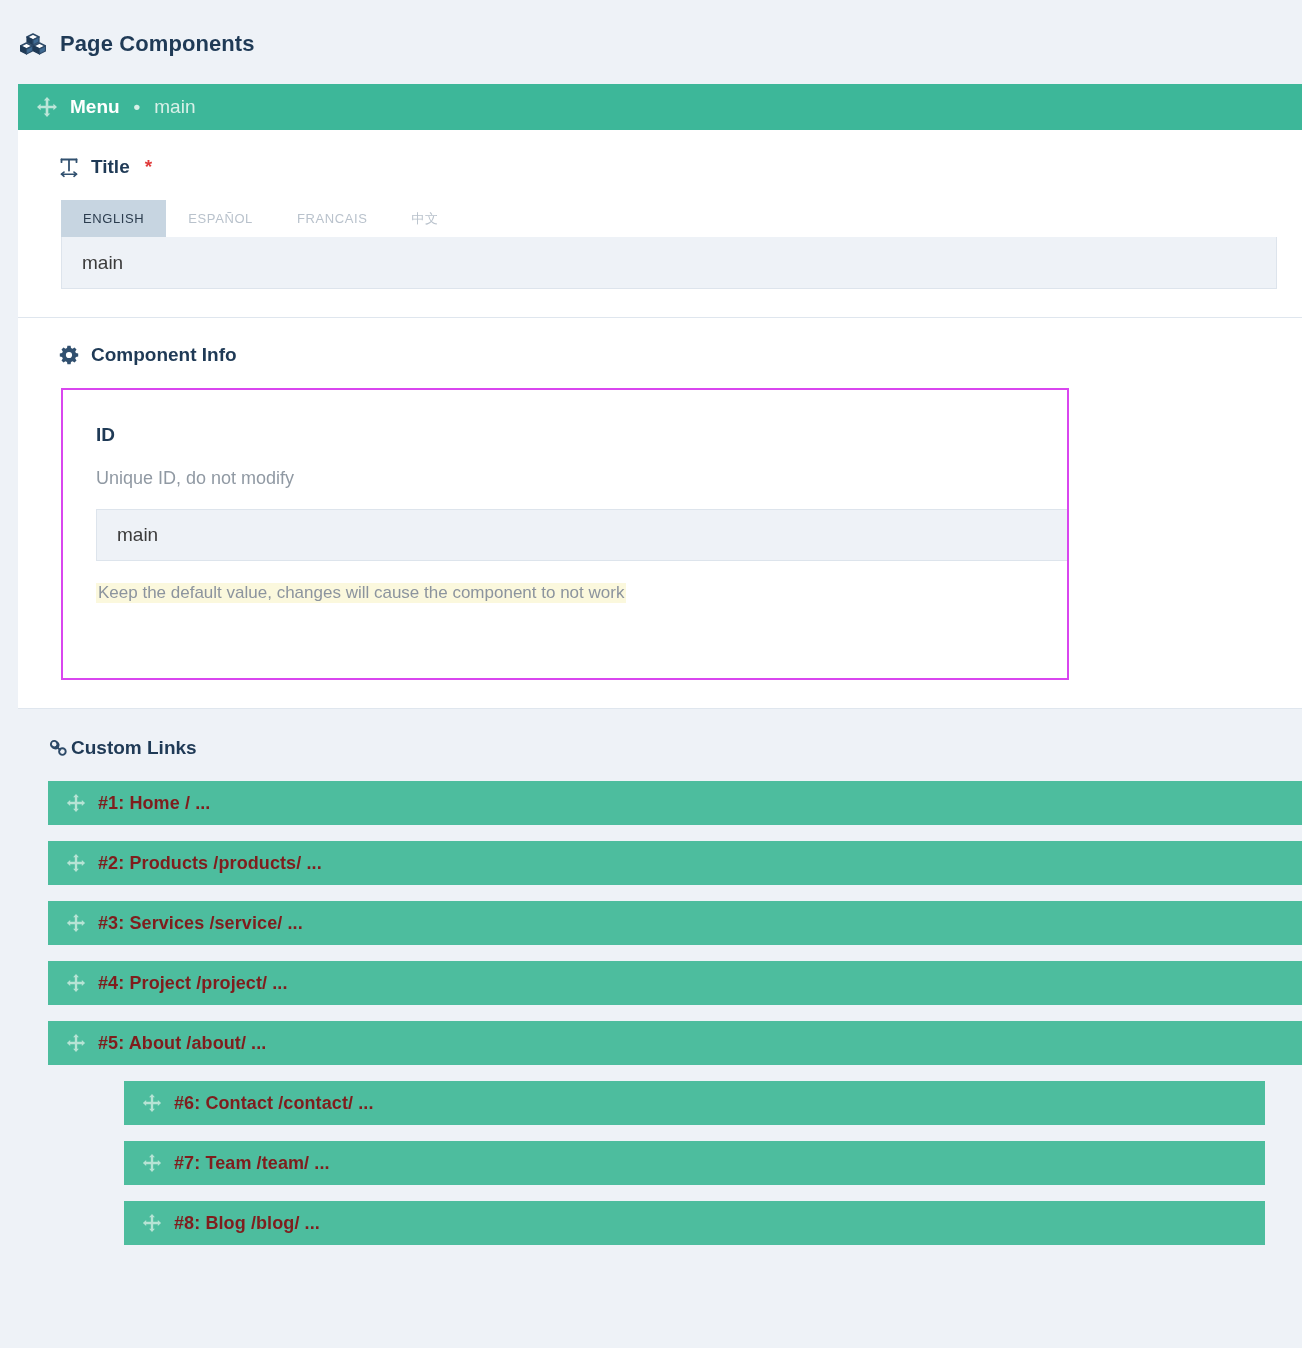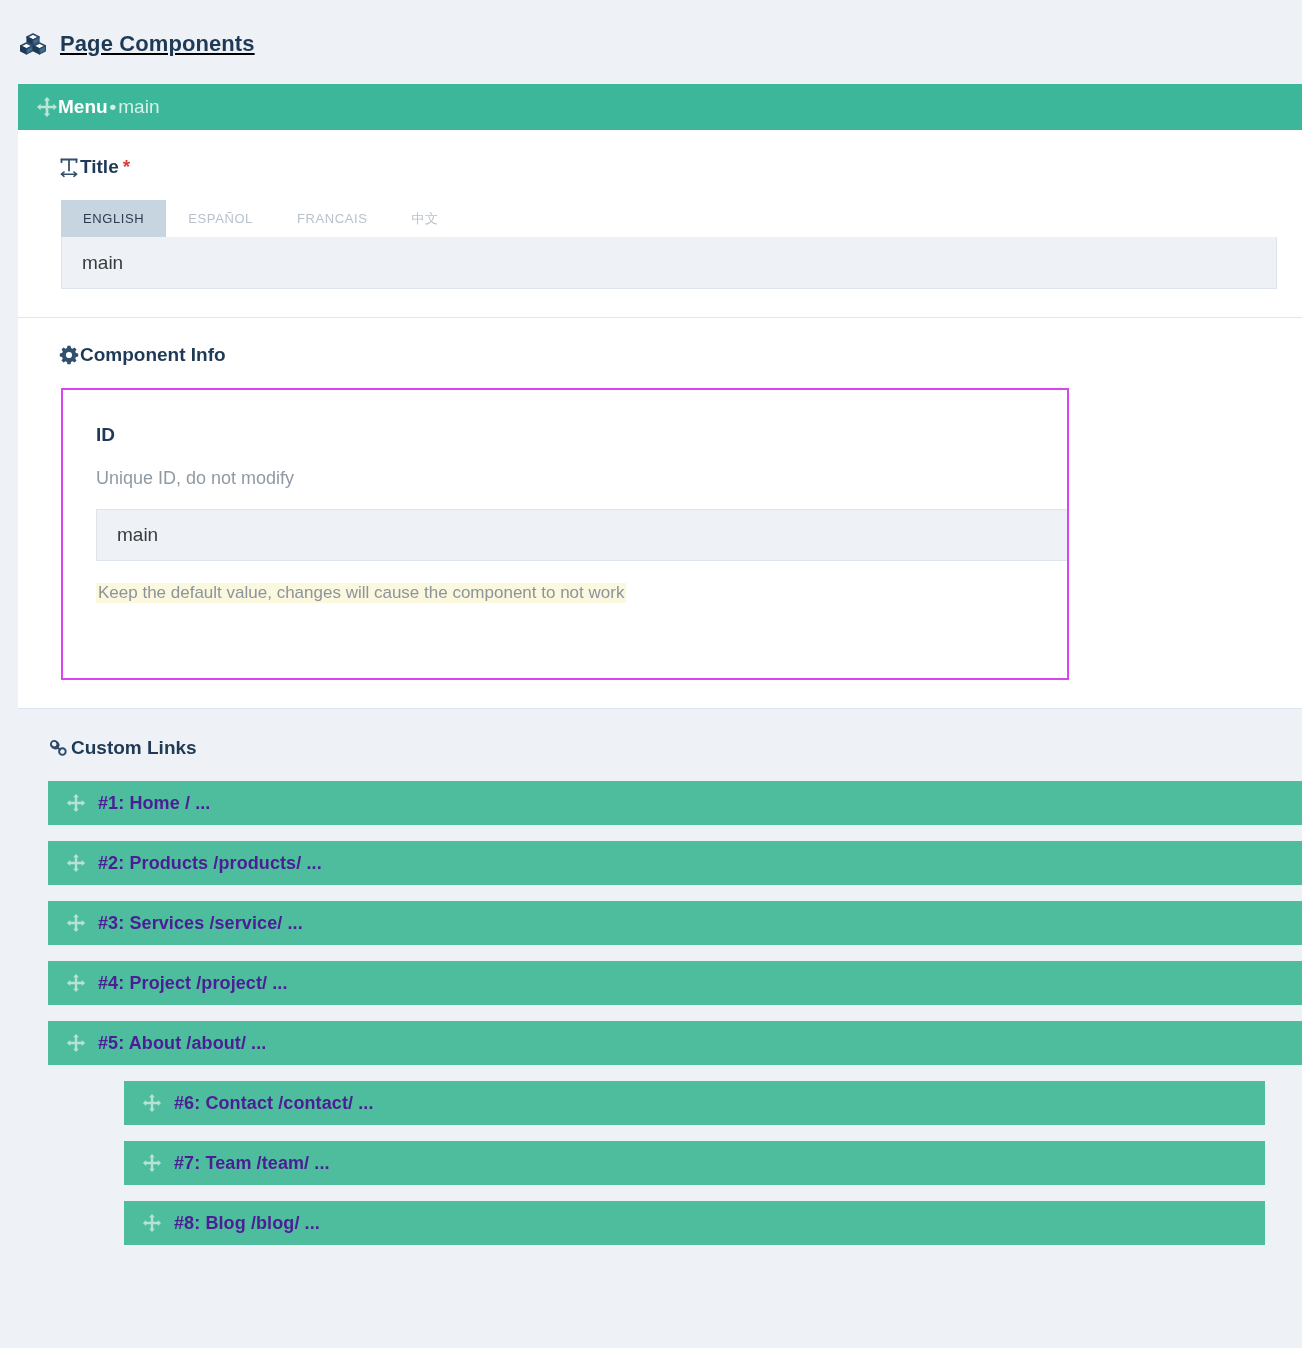--- a/index.html
+++ b/index.html
@@ -19,21 +19,20 @@
     overflow: hidden;
   }
 
   
   .page-header {
     display: flex;
     align-items: center;
     gap: 12px;
     padding: 22px 0 18px 18px;
     height: 84px;
-    text-decoration: underline;
   }
   .page-header .hdr-icon {
     width: 30px; height: 26px;
     display: inline-flex; align-items: center; justify-content: center;
     color: #2d4a68;
   }
   .page-header .hdr-title {
     font-size: 22px;
     font-weight: bold;
     color: #1f3a56;
@@ -46,20 +45,21 @@
     width: 1284px;
     background: #ffffff;
   }
 
   .comp-bar {
     background: #3db799;
     height: 46px;
     display: flex;
     align-items: center;
     padding-left: 18px;
+    gap: 12px;
     color: #ffffff;
   }
   .comp-bar .move-ico { width: 22px; height: 22px; opacity: .82; }
   .comp-bar .comp-name {
     font-size: 19px;
     font-weight: bold;
     color: #ffffff;
   }
   .comp-bar .dot {
     font-size: 19px;
@@ -78,20 +78,21 @@
     background: #ffffff;
     padding: 26px 0 28px 0;
     border-bottom: 1px solid #dfe6ee;
     position: relative;
   }
   .field-block.last { border-bottom: 1px solid #dfe6ee; }
 
   .block-head {
     display: flex;
     align-items: center;
+    gap: 11px;
     padding: 0 0 0 40px;
     margin-bottom: 22px;
   }
   .block-head .bh-icon {
     color: #31506f;
     width: 22px; height: 22px;
     display: inline-flex; align-items: center; justify-content: center;
   }
   .block-head .bh-label {
     font-size: 19px;
@@ -233,21 +234,21 @@
     gap: 12px;
     padding-left: 18px;
     margin-bottom: 16px;
     color: #ffffff;
     cursor: pointer;
   }
   .link-row .move-ico { width: 20px; height: 20px; opacity: .75; }
   .link-row .lr-label {
     font-size: 18px;
     font-weight: bold;
-    color: #4c1d95;
+    color: #7f1d1d;
     letter-spacing: .1px;
   }
   .link-row.depth0 { margin-left: 48px; width: 1254px; }
   .link-row.depth1 { margin-left: 124px; width: 1141px; }
 </style>
 </head>
 <body>
 
 <div class="page">
 

